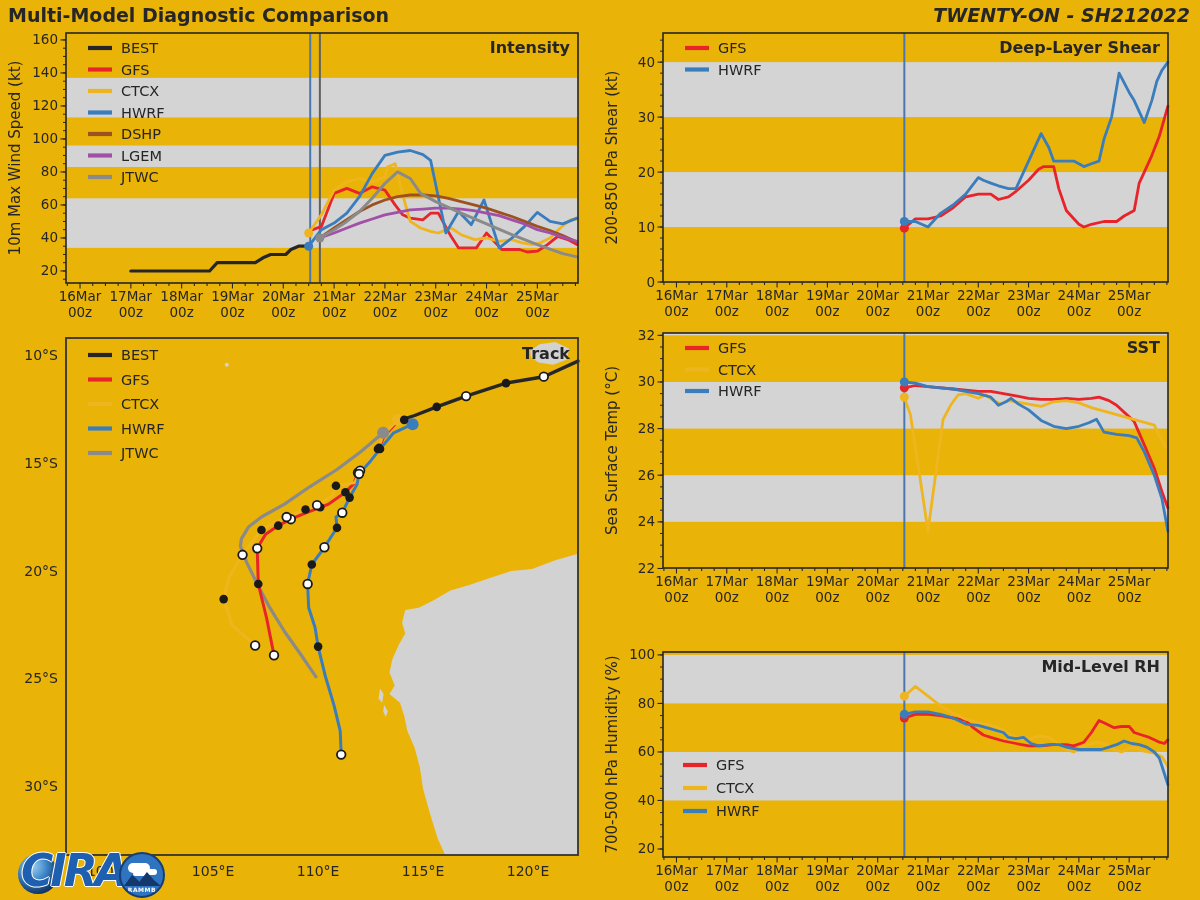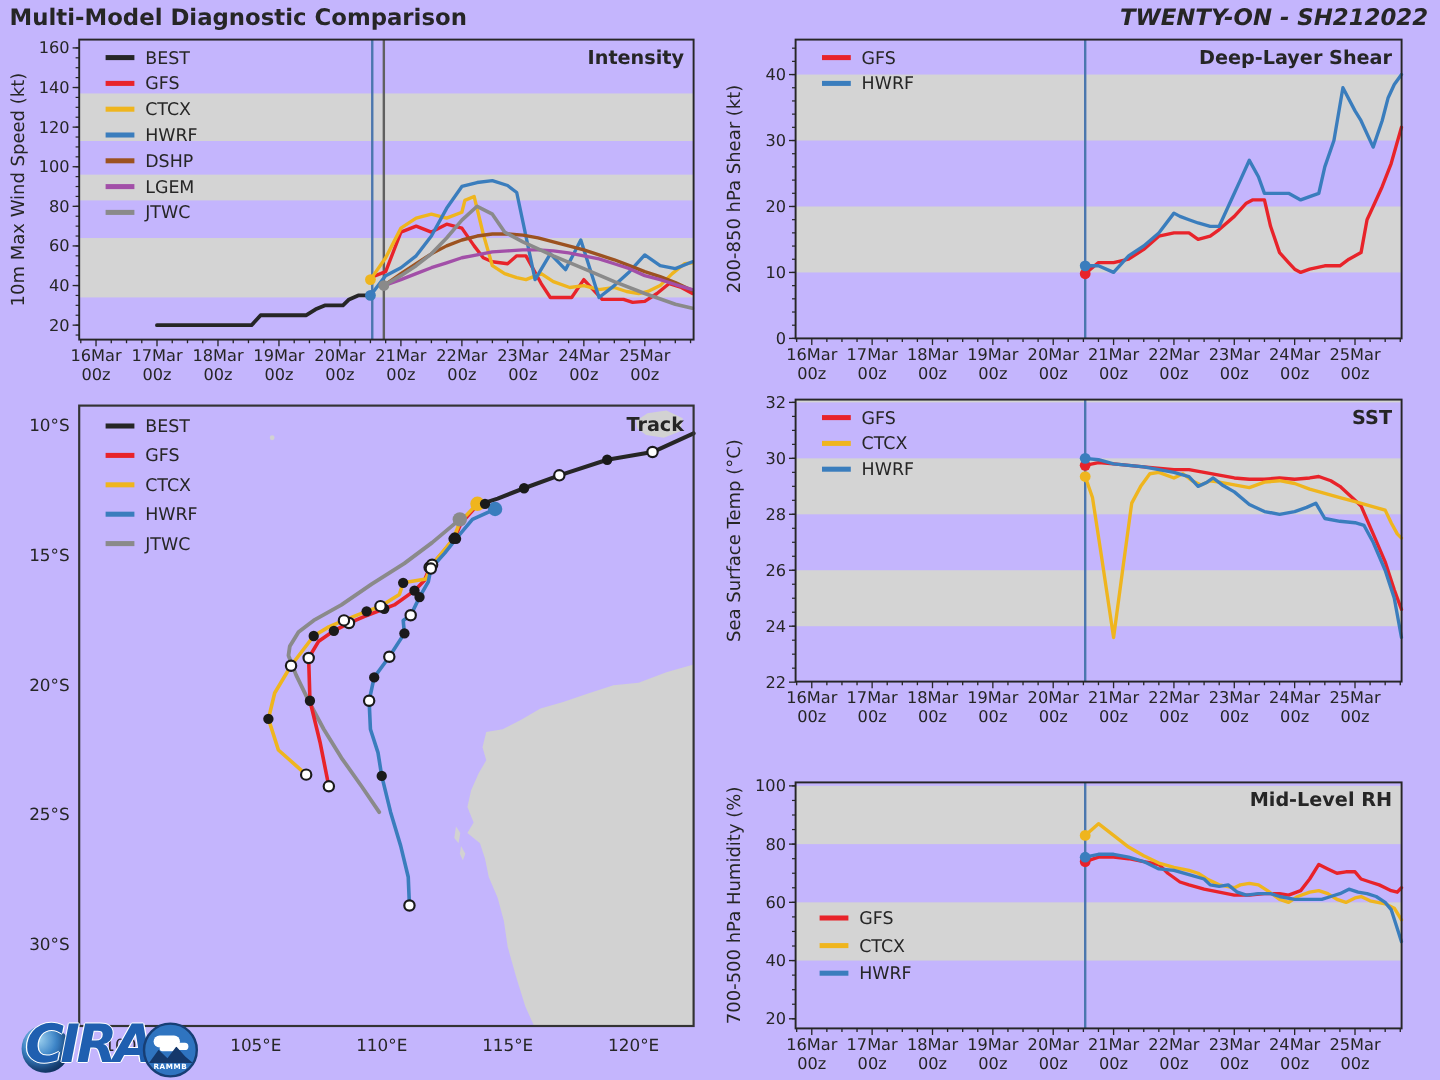--- a/index.html
+++ b/index.html
@@ -1,16 +1,16 @@
 <!DOCTYPE html>
 <html><head>
 <meta charset="utf-8">
 <style>
   html,body{margin:0;padding:0;background:#ffffff;}
-  #canvas{position:relative;width:1200px;height:900px;background:#c4b5fd;overflow:hidden;
+  #canvas{position:relative;width:1200px;height:900px;background:#eab308;overflow:hidden;
           font-family:"DejaVu Sans","Liberation Sans",sans-serif;color:#262626;}
   #plot{position:absolute;left:0;top:0;}
   .title-left{position:absolute;left:8px;top:4px;font-size:19px;font-weight:bold;color:#262626;}
   .title-right{position:absolute;right:10px;top:4px;font-size:19px;font-weight:bold;color:#262626;font-style:italic;}
   .logo{position:absolute;left:18px;top:845px;width:160px;height:55px;}
   .globe{position:absolute;left:0;top:9px;width:40px;height:40px;border-radius:50%;
          background:radial-gradient(circle at 35% 30%,#9fd2ef 0%,#3d85c8 40%,#1b4f94 75%,#0e2f63 100%);
          box-shadow:inset -4px -5px 8px rgba(0,0,0,.35);}
   .cira-text{position:absolute;left:3px;top:1px;font-size:44px;line-height:50px;font-weight:bold;font-style:italic;
              color:#1f5fb0;letter-spacing:-3px;

